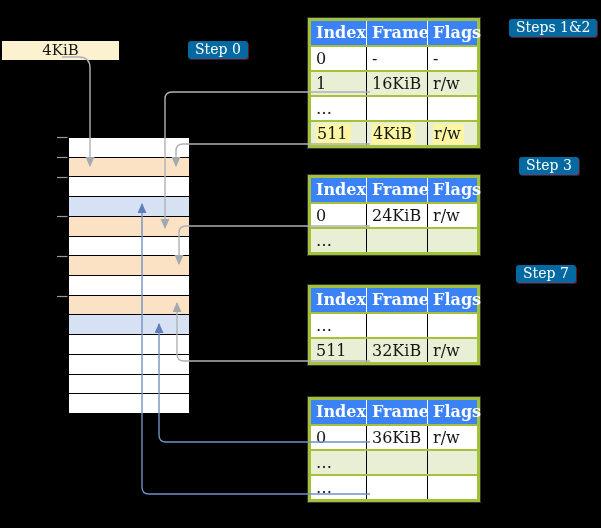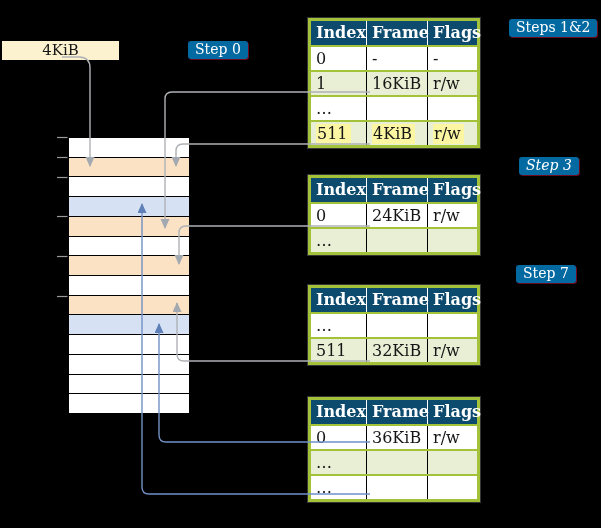--- a/index.html
+++ b/index.html
@@ -14,41 +14,41 @@
     text-align:center;
   }
   
   .badge {
     position:absolute; background:#0369a1; color:#fff; font-size:14px;
     line-height:15px; padding:1px 7px 2px 7px; border-radius:3px;
     box-shadow:1px 1px 0 #6f0a1e; white-space:nowrap;
   }
   #badge-step0  { left:188px; top:41px; }
   #badge-steps12{ left:509px; top:19px; }
-  #badge-step3  { left:519px; top:157px;font-style:italic; }
+  #badge-step3  { left:519px; top:157px; }
   #badge-step4  { left:516px; top:265px; }
   
   #memory-column {
     position:absolute; left:68px; top:137px; width:122px; height:277px;
     border:1px solid #000; background:#fff; display:flex; flex-direction:column;
     box-sizing:border-box;
   }
   .mem-row { flex:1; border-bottom:1px solid #000; }
   .mem-row:last-child { border-bottom:none; }
   .mem-row.white  { background:#ffffff; }
   .mem-row.orange { background:#fbe2c4; }
   .mem-row.blue   { background:#d6e2f4; }
   
   .ptable {
     position:absolute; border-collapse:collapse; table-layout:fixed;
     width:172px; border:3px solid #a4c13a; font-size:16px; color:#151515;
     box-shadow:0 0 0 1px rgba(120,120,120,0.45);
   }
   .ptable th {
-    background:#0c4a6e; color:#fff; font-weight:bold; text-align:left;
+    background:#3b82f6; color:#fff; font-weight:bold; text-align:left;
     height:24px; padding:0 0 0 5px; font-size:16px; line-height:24px;
   }
   .ptable th + th { border-left:1px solid #fff;margin-top:44px; }
   .ptable td {
     height:23px; padding:0 0 0 5px; background:#fff; line-height:23px;
     border-top:2px solid #a4c13a; overflow:hidden; white-space:nowrap;
   }
   .ptable td + td { border-left:1px solid #000; }
   .ptable tbody tr:nth-child(even) td { background:#e9efd5; }
   .hl { background:#fcf6a3; padding:0 3px 1px 1px; }

